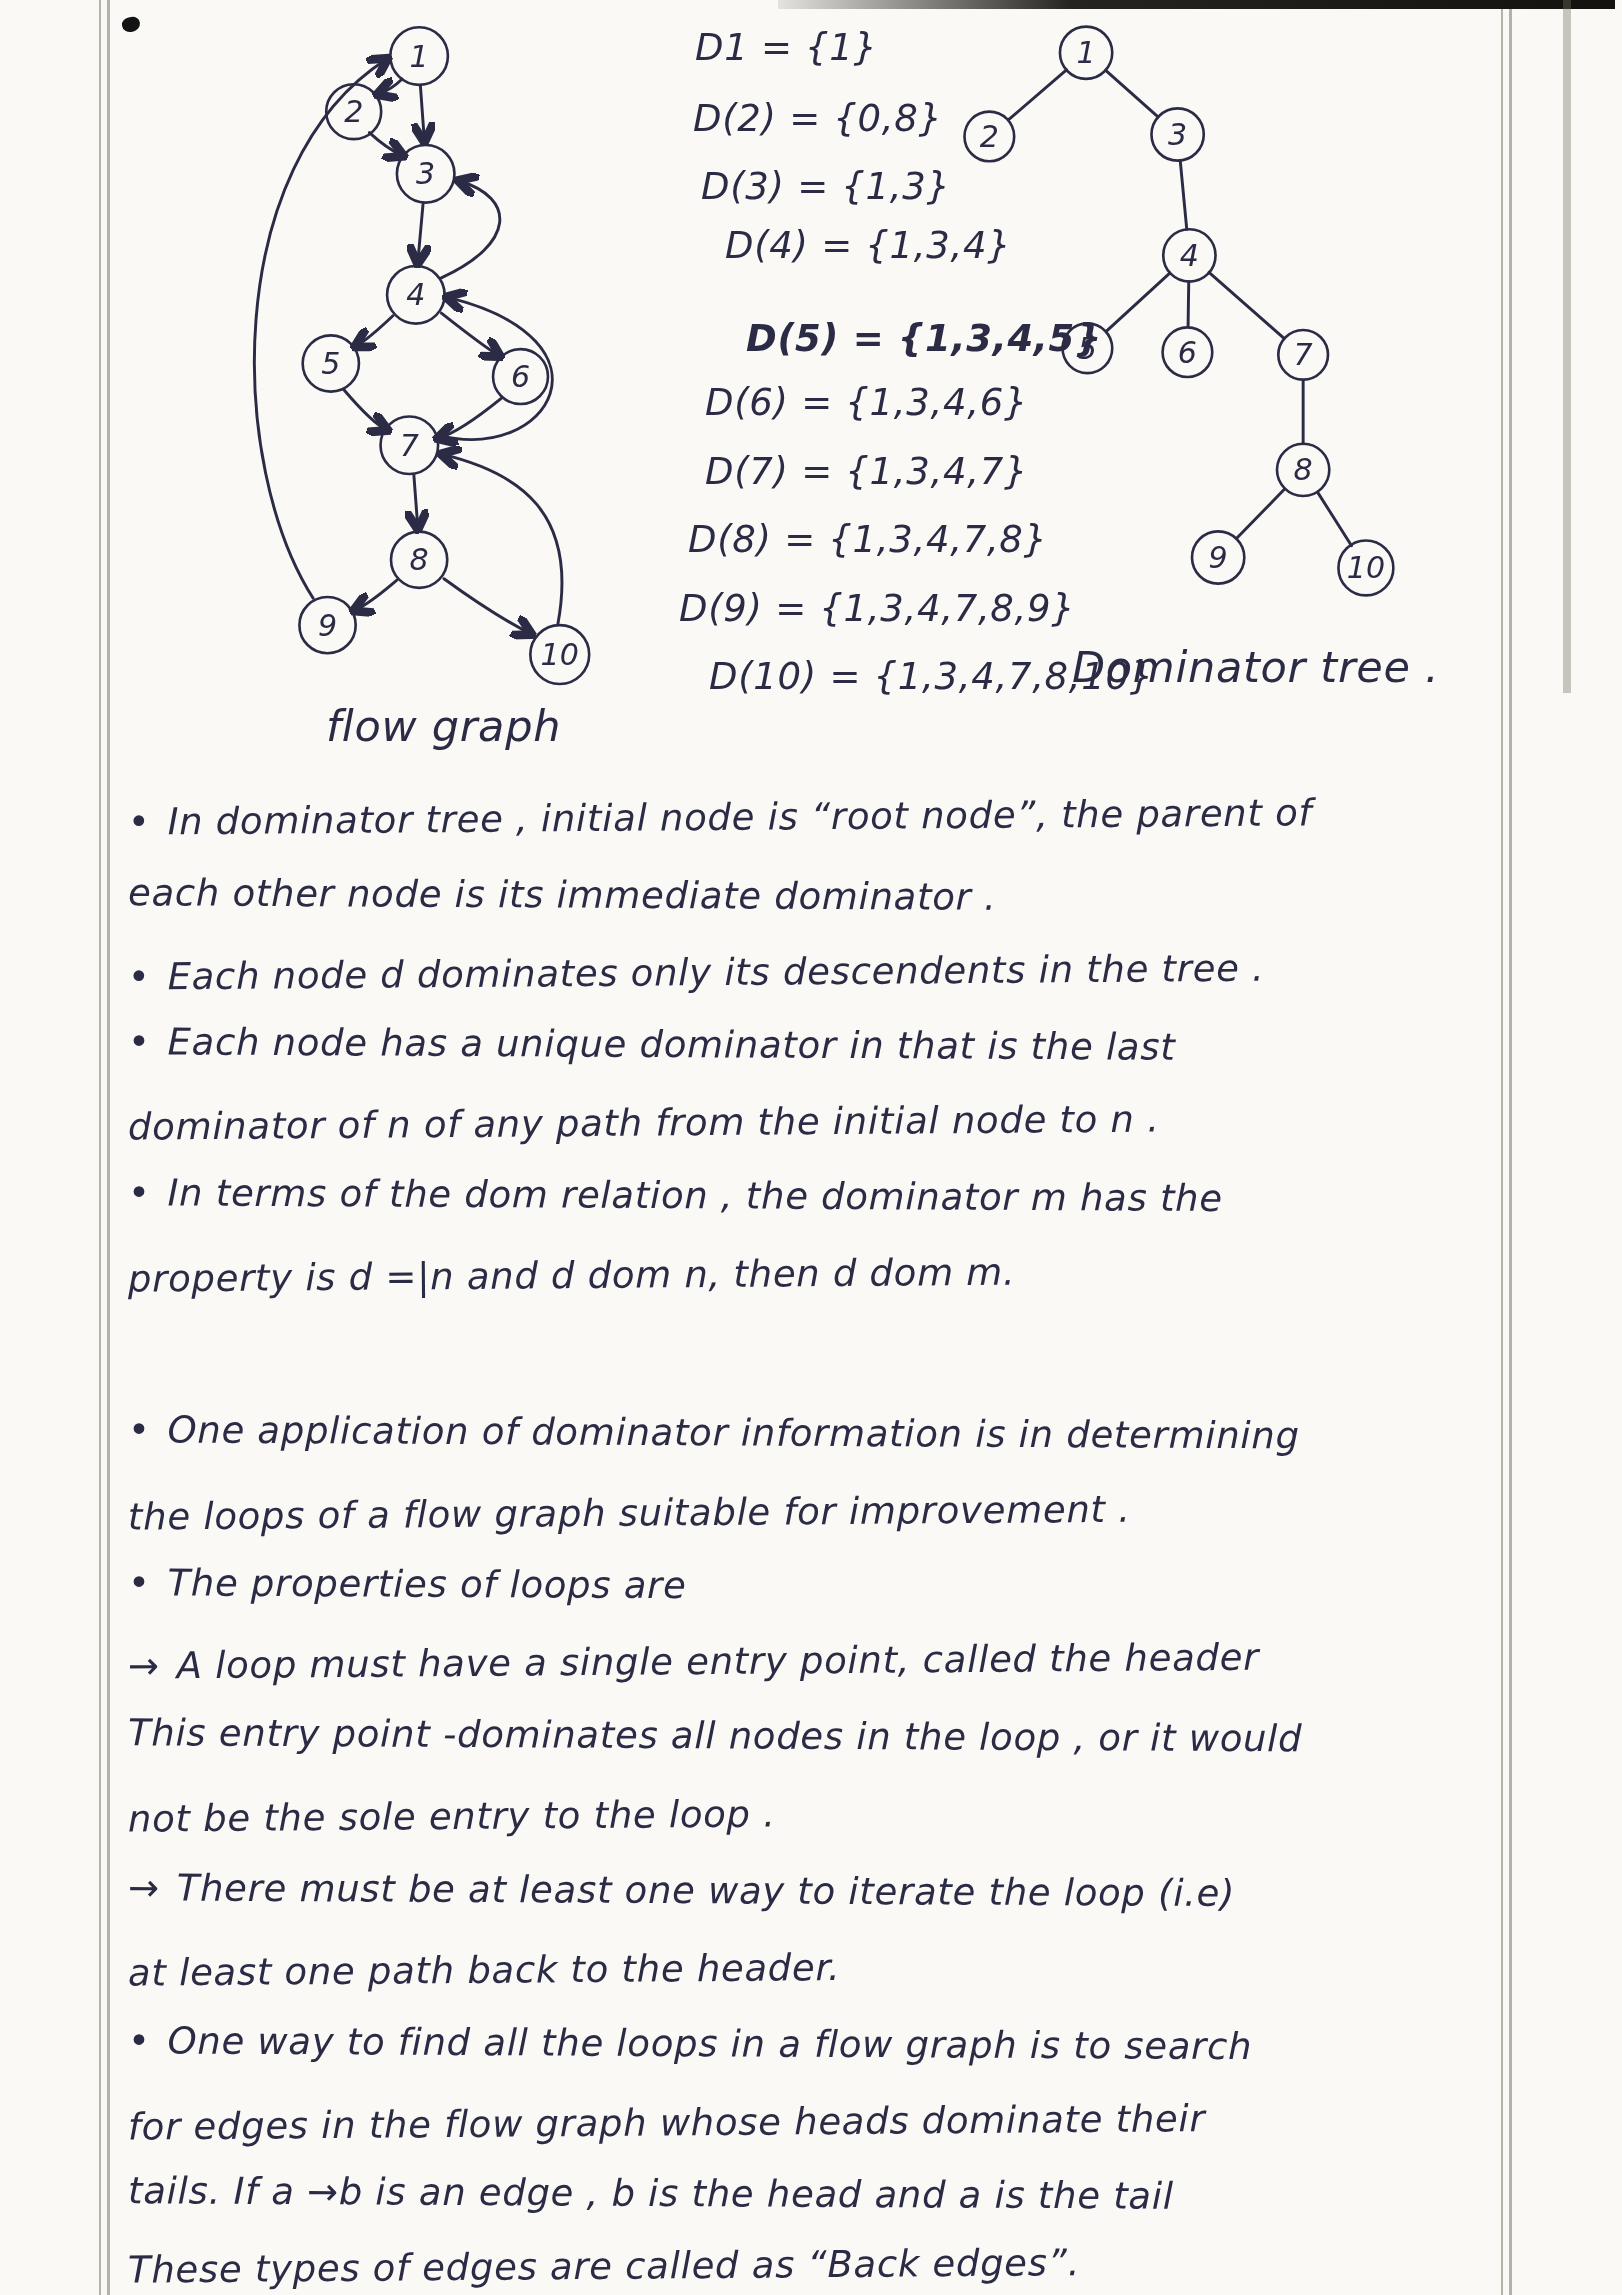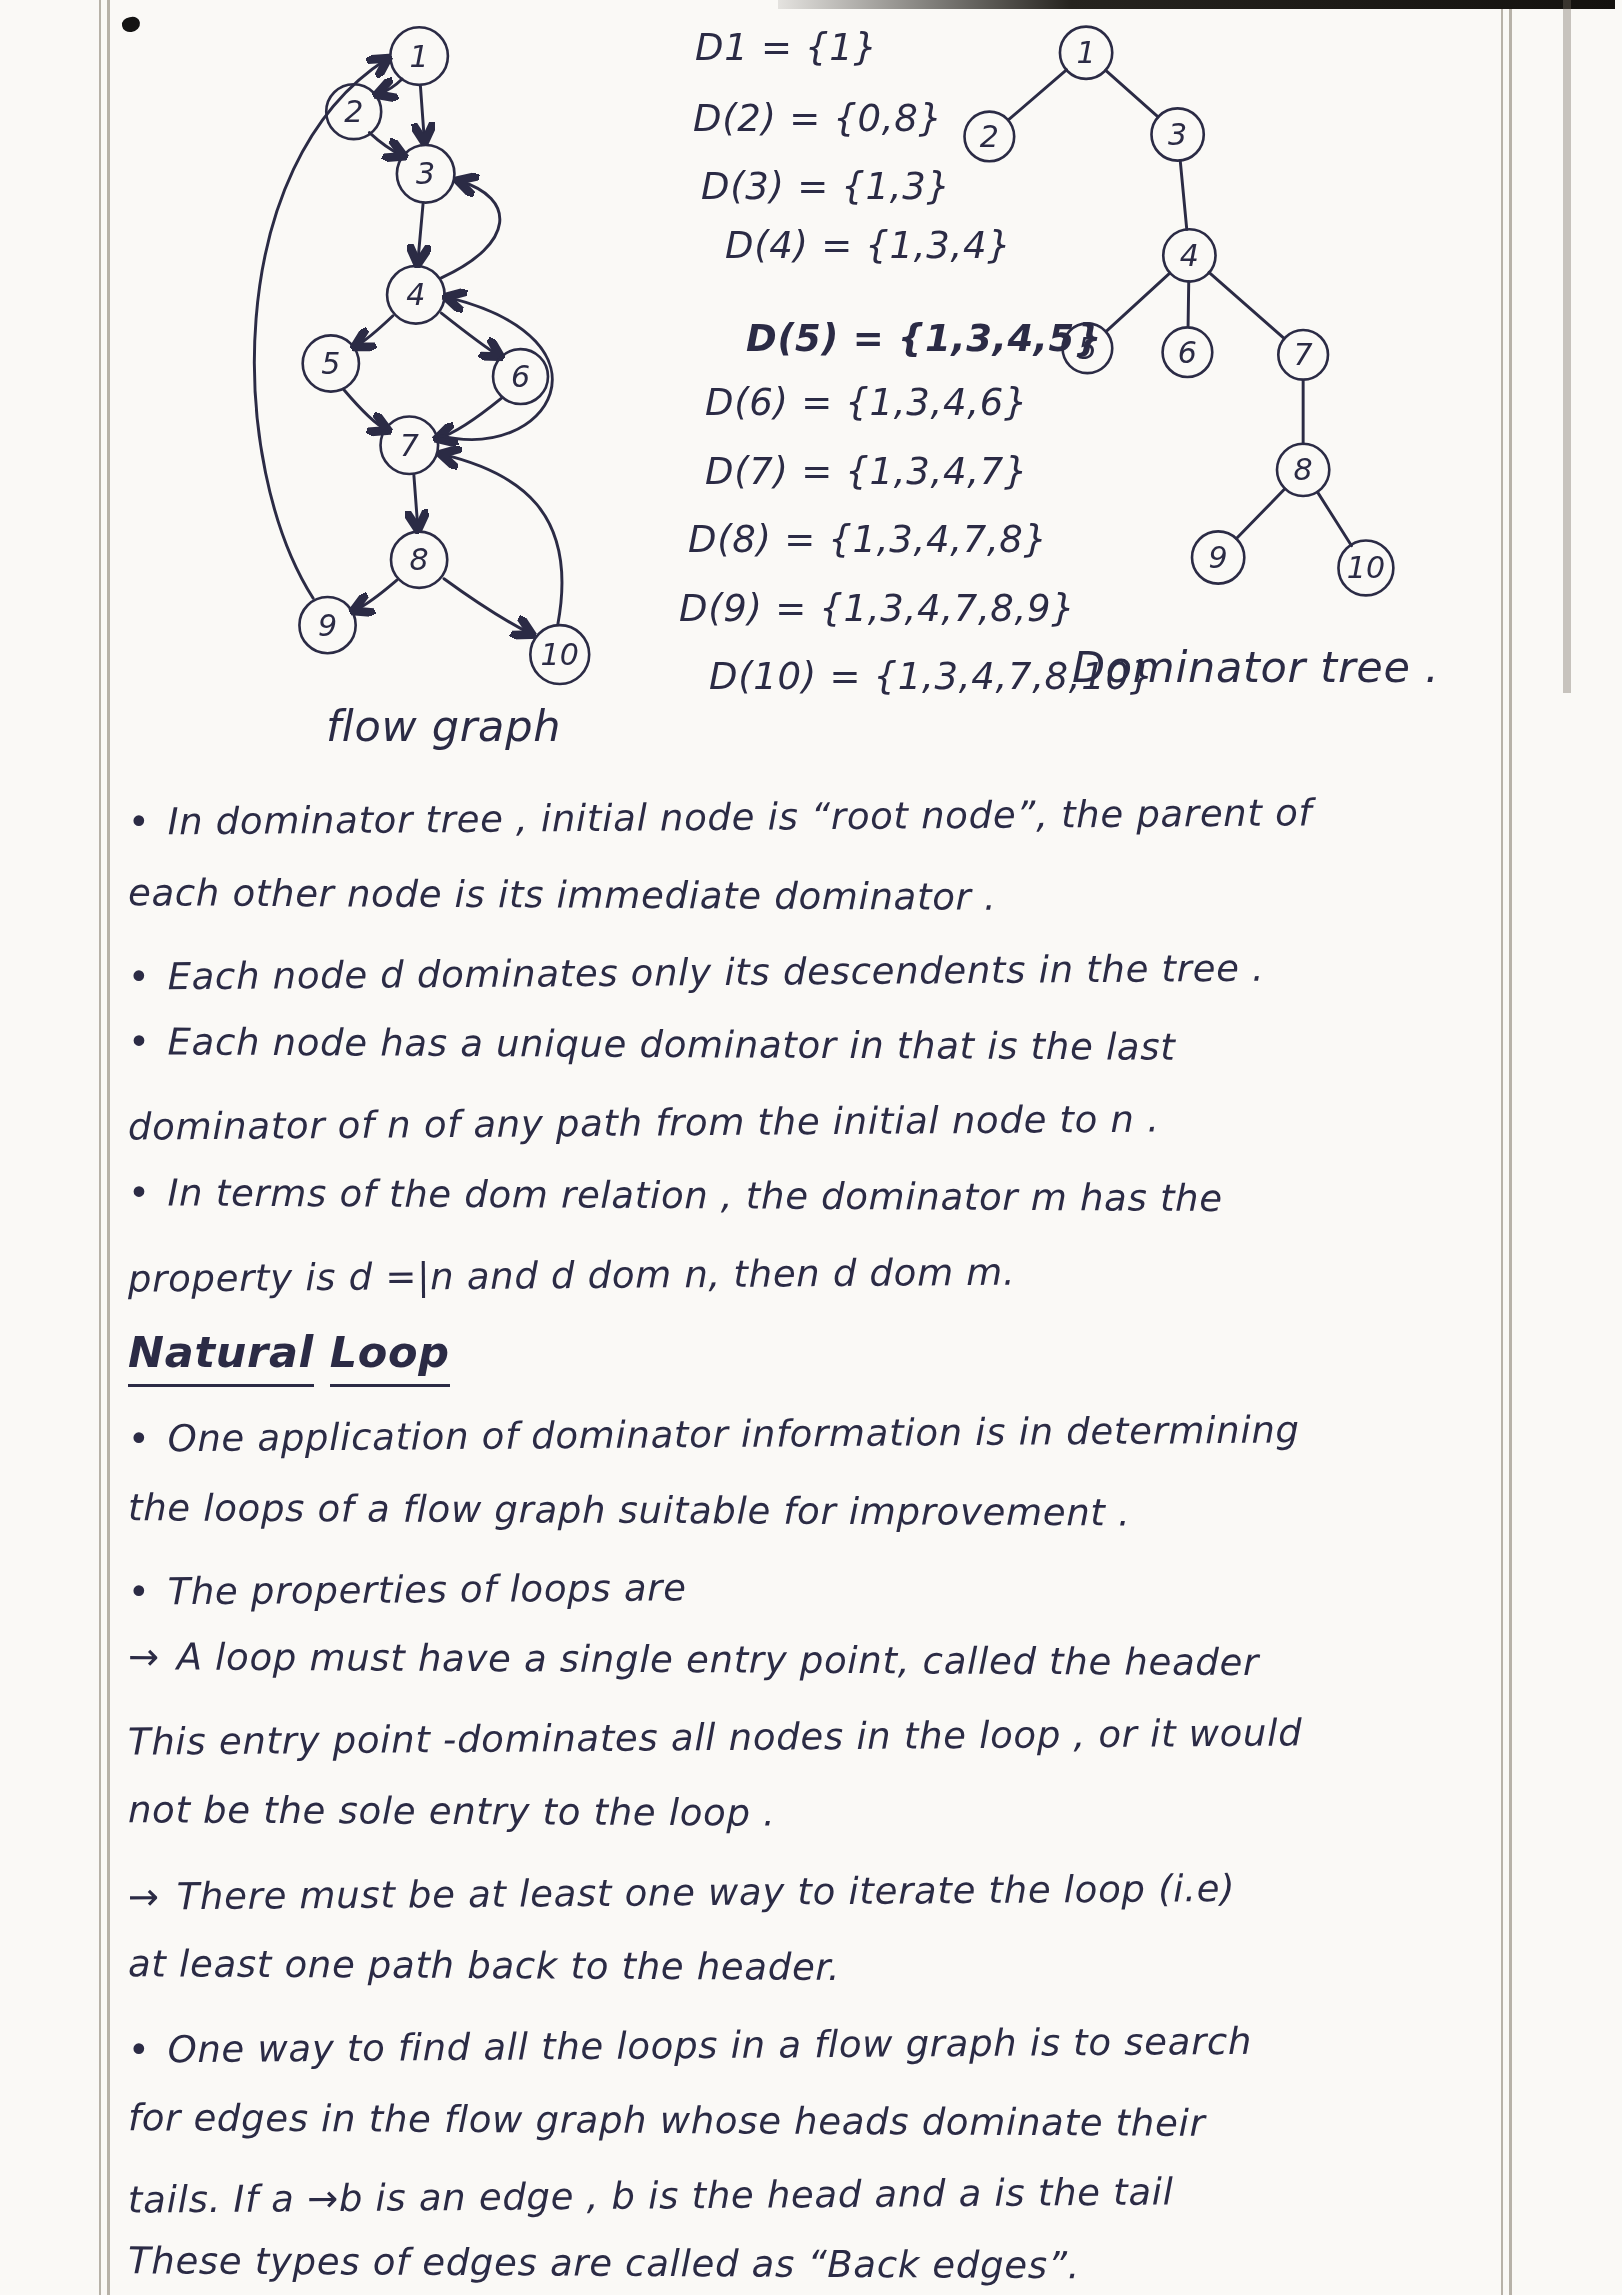--- a/index.html
+++ b/index.html
@@ -213,23 +213,20 @@
 
   <div class="notes">
     <div class="note hw" style="top:795px;"><span class="b">•</span><span>In dominator tree , initial node is “root node”, the parent of</span></div>
     <div class="note hw" style="top:875px;"><span class="b"></span><span>each other node is its immediate dominator .</span></div>
     <div class="note hw" style="top:950px;"><span class="b">•</span><span>Each node d dominates only its descendents in the tree .</span></div>
     <div class="note hw" style="top:1024px;"><span class="b">•</span><span>Each node has a unique dominator in that is the last</span></div>
     <div class="note hw" style="top:1100px;"><span class="b"></span><span>dominator of n of any path from the initial node to n .</span></div>
     <div class="note hw" style="top:1175px;"><span class="b">•</span><span>In terms of the dom relation , the dominator m has the</span></div>
     <div class="note hw" style="top:1252px;"><span class="b"></span><span>property is d =|n and d dom n, then d dom m.</span></div>
 
-    <div class="heading hw" style="top:1327px;">
-      <span>Natural</span><span>Loop</span>
-    </div>
 
     <div class="note hw" style="top:1412px;"><span class="b">•</span><span>One application of dominator information is in determining</span></div>
     <div class="note hw" style="top:1490px;"><span class="b"></span><span>the loops of a flow graph suitable for improvement .</span></div>
     <div class="note hw" style="top:1565px;"><span class="b">•</span><span>The properties of loops are</span></div>
     <div class="note hw" style="top:1639px;"><span class="b">→</span><span>A loop must have a single entry point, called the header</span></div>
     <div class="note hw" style="top:1715px;"><span class="b"></span><span>This entry point -dominates all nodes in the loop , or it would</span></div>
     <div class="note hw" style="top:1792px;"><span class="b"></span><span>not be the sole entry to the loop .</span></div>
     <div class="note hw" style="top:1870px;"><span class="b">→</span><span>There must be at least one way to iterate the loop (i.e)</span></div>
     <div class="note hw" style="top:1946px;"><span class="b"></span><span>at least one path back to the header.</span></div>
     <div class="note hw" style="top:2023px;"><span class="b">•</span><span>One way to find all the loops in a flow graph is to search</span></div>

